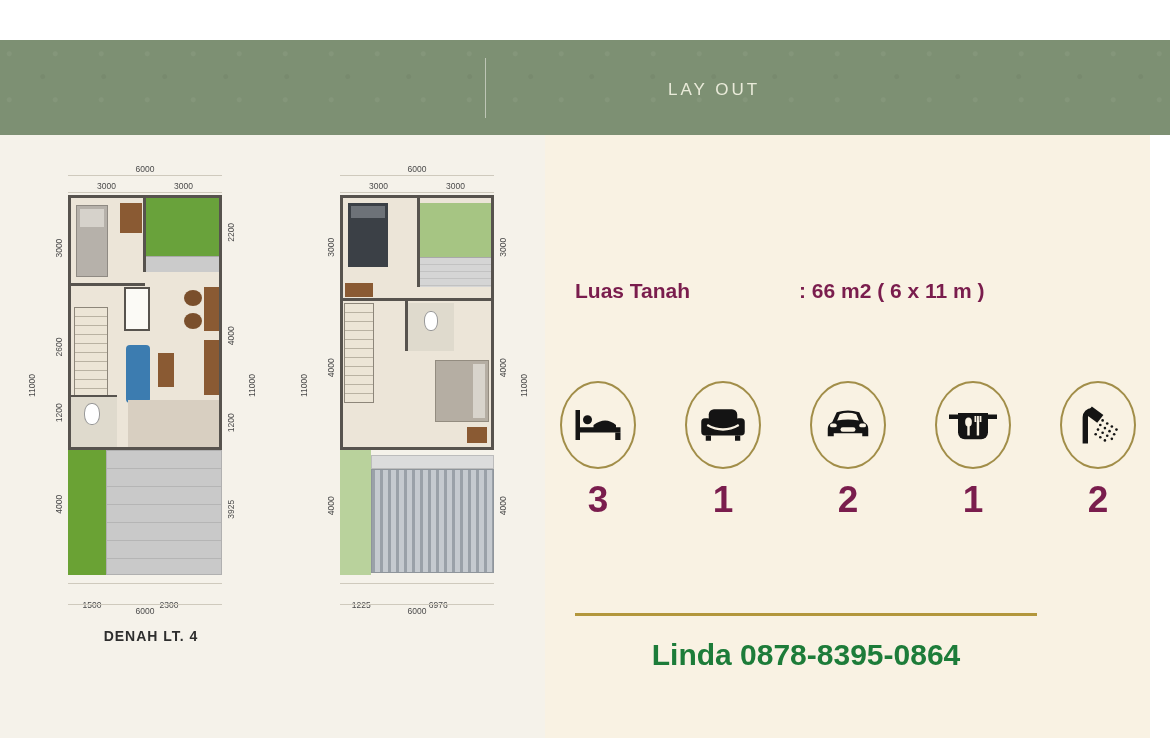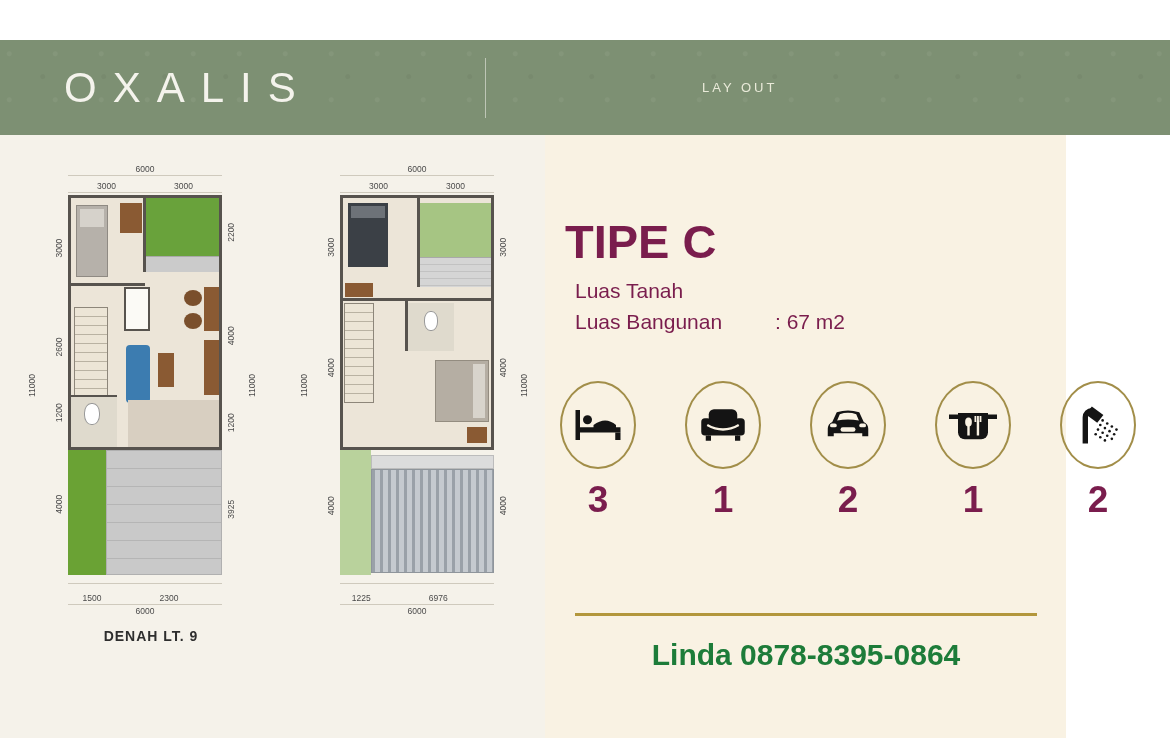--- a/index.html
+++ b/index.html
@@ -6,36 +6,36 @@
   body{width:1170px;height:738px;overflow:hidden;font-family:"Liberation Sans",sans-serif;background:#ffffff;position:relative;}
 
   
   .topstrip{position:absolute;left:0;top:0;width:1170px;height:40px;background:#ffffff;}
   .header{position:absolute;left:0;top:40px;width:1170px;height:95px;background:#7d9073;
     background-image:radial-gradient(circle at 20% 30%, rgba(255,255,255,.05) 0 2px, transparent 3px),
                      radial-gradient(circle at 70% 60%, rgba(0,0,0,.04) 0 2px, transparent 3px);
     background-size:46px 46px, 61px 61px;}
   .brand{position:absolute;left:64px;top:24px;font-size:42px;letter-spacing:16px;color:#f4f3ec;font-weight:400;}
   .header-divider{position:absolute;left:485px;top:18px;width:1px;height:60px;background:rgba(244,243,236,.55);}
-  .page-label{position:absolute;left:668px;top:40px;font-size:13px;letter-spacing:3px;color:#e9ead9;margin-left:34px;}
-
-  
-  .main{position:absolute;left:0;top:135px;width:1066px;height:603px;background:#f9f2e3;}
+  .page-label{position:absolute;left:668px;top:40px;font-size:17px;letter-spacing:3px;color:#e9ead9;}
+
+  
+  .main{position:absolute;left:0;top:135px;width:1150px;height:603px;background:#f9f2e3;}
   .plans-bg{position:absolute;left:0;top:0;width:545px;height:603px;background:#f5f2ea;}
 
   
   .plan{position:absolute;top:15px;width:262px;height:505px;}
   .dim{position:absolute;font-size:8.5px;color:#4a4a4a;text-align:center;}
   .dim-top-total{left:48px;top:14px;width:154px;border-bottom:1px solid #cfcabd;padding-bottom:1px;}
   .dim-row{position:absolute;left:48px;width:154px;display:flex;}
   .dim-row span{font-size:8.5px;color:#4a4a4a;text-align:center;}
   .top-splits{top:31px;}
   .top-splits span{border-bottom:1px solid #cfcabd;padding-bottom:1px;}
   .bottom-splits{top:433px;}
-  .bottom-splits span{border-top:1px solid #cfcabd;padding-top:9px;}
+  .bottom-splits span{border-top:1px solid #cfcabd;padding-top:16px;}
   .dim-bottom-total{left:48px;top:454px;width:154px;border-top:1px solid #cfcabd;padding-top:1px;}
   .vdims{position:absolute;top:45px;height:380px;width:14px;display:flex;flex-direction:column;}
   .vdims span{flex:1;display:flex;align-items:center;justify-content:center;font-size:8.5px;color:#4a4a4a;
     writing-mode:vertical-rl;transform:rotate(180deg);}
   .vdims.ldims{left:32px;}
   .vdims.rdims{left:204px;}
   .vtotal{position:absolute;top:45px;height:380px;width:12px;display:flex;align-items:center;justify-content:center;
     font-size:8.5px;color:#4a4a4a;writing-mode:vertical-rl;transform:rotate(180deg);}
   .vtotal.lt{left:6px;}
   .vtotal.rt{left:226px;}
@@ -89,37 +89,36 @@
   .p2-bed2 i{position:absolute;right:3px;top:3px;width:12px;height:54px;background:#d8d4cc;display:block;}
   .p2-nightstand{left:127px;top:232px;width:20px;height:16px;background:#8a5a33;}
   .p2-roof-garden{left:0;top:255px;width:31px;height:125px;background:#b9d29c;}
   .p2-roof-edge{left:31px;top:260px;width:123px;height:14px;background:#dcdcdc;border:1px solid #bcbcbc;}
   .p2-roof{left:31px;top:274px;width:123px;height:104px;border:1px solid #8f959b;
     background:repeating-linear-gradient(90deg,#9aa1a8 0 3px,#c5cacf 3px 8px);}
 
   
   .type-title{position:absolute;left:565px;top:48px;font-size:47px;font-weight:bold;color:#7a1d4d;}
   .specs{position:absolute;left:575px;top:140px;}
-  .spec-row{display:flex;font-size:21px;font-weight:normal;color:#7a1d4d;line-height:31px;}
+  .spec-row{display:flex;font-size:21px;font-weight:bold;color:#7a1d4d;line-height:31px;gap:24px;}
   .spec-label{width:200px;}
   .features{position:absolute;left:558px;top:246px;width:580px;display:flex;justify-content:space-between;}
   .feature{display:flex;flex-direction:column;align-items:center;width:80px;}
   .fcircle{width:72px;height:84px;border:2px solid #a28e49;border-radius:50%;display:flex;align-items:center;justify-content:center;}
   .fcircle svg{width:48px;height:40px;}
   .fcount{margin-top:12px;font-size:37px;font-weight:bold;color:#7a1d4d;line-height:1;}
   .gold-line{position:absolute;left:575px;top:478px;width:462px;height:3px;background:#b3973c;}
   .contact{position:absolute;left:575px;top:503px;width:462px;text-align:center;font-size:30px;font-weight:bold;color:#1d7c39;}
 </style>
 </head>
 <body>
 
 <div class="topstrip"></div>
 
 <div class="header">
-  <div class="brand">OXALIS</div>
   <div class="header-divider"></div>
   <div class="page-label">LAY OUT</div>
 </div>
 
 <div class="main">
   <div class="plans-bg"></div>
 
   <section class="plan" style="left:20px">
     <div class="dim dim-top-total">6000</div>
     <div class="dim-row top-splits">
@@ -162,21 +161,21 @@
       <span style="flex-grow:4000">4000</span>
       <span style="flex-grow:1200">1200</span>
       <span style="flex-grow:3925">3925</span>
     </div>
     <div class="vtotal rt">11000</div>
     <div class="dim-row bottom-splits">
       <span style="flex-grow:1500">1500</span>
       <span style="flex-grow:4500">2300</span>
     </div>
     <div class="dim dim-bottom-total">6000</div>
-    <div class="plan-name">DENAH LT. 9</div>
+    <div class="plan-name">DENAH LT. 4</div>
   </section>
 
   <section class="plan" style="left:292px">
     <div class="dim dim-top-total">6000</div>
     <div class="dim-row top-splits">
       <span style="flex-grow:3000">3000</span>
       <span style="flex-grow:3000">3000</span>
     </div>
     <div class="vtotal lt">11000</div>
     <div class="vdims ldims">
@@ -212,29 +211,25 @@
       <span style="flex-grow:4000">4000</span>
     </div>
     <div class="vtotal rt">11000</div>
     <div class="dim-row bottom-splits">
       <span style="flex-grow:1225">1225</span>
       <span style="flex-grow:4775">6976</span>
     </div>
     <div class="dim dim-bottom-total">6000</div>
   </section>
 
-  <h1 class="type-title">TIPE C</h1>
 
   <div class="specs">
     <div class="spec-row">
       <span class="spec-label">Luas Tanah</span>
-    </div>
-    <div class="spec-row">
-      <span class="spec-label">Luas Bangunan</span>
-      <span class="spec-value">: 67 m2</span>
+      <span class="spec-value">: 66 m2 ( 6 x 11 m )</span>
     </div>
   </div>
 
   <div class="features">
     <div class="feature">
       <div class="fcircle">
         <svg viewBox="0 0 64 44" xmlns="http://www.w3.org/2000/svg" fill="#141414">
           <rect x="2" y="2" width="6" height="40"></rect>
           <circle cx="18" cy="15" r="6"></circle>
           <path d="M26 22 q16 -12 30 0 v4 H26 z"></path>

